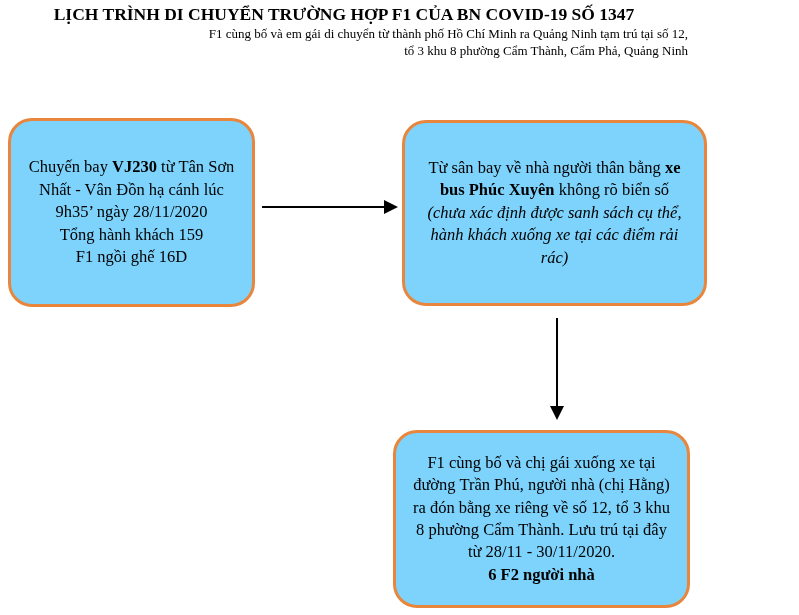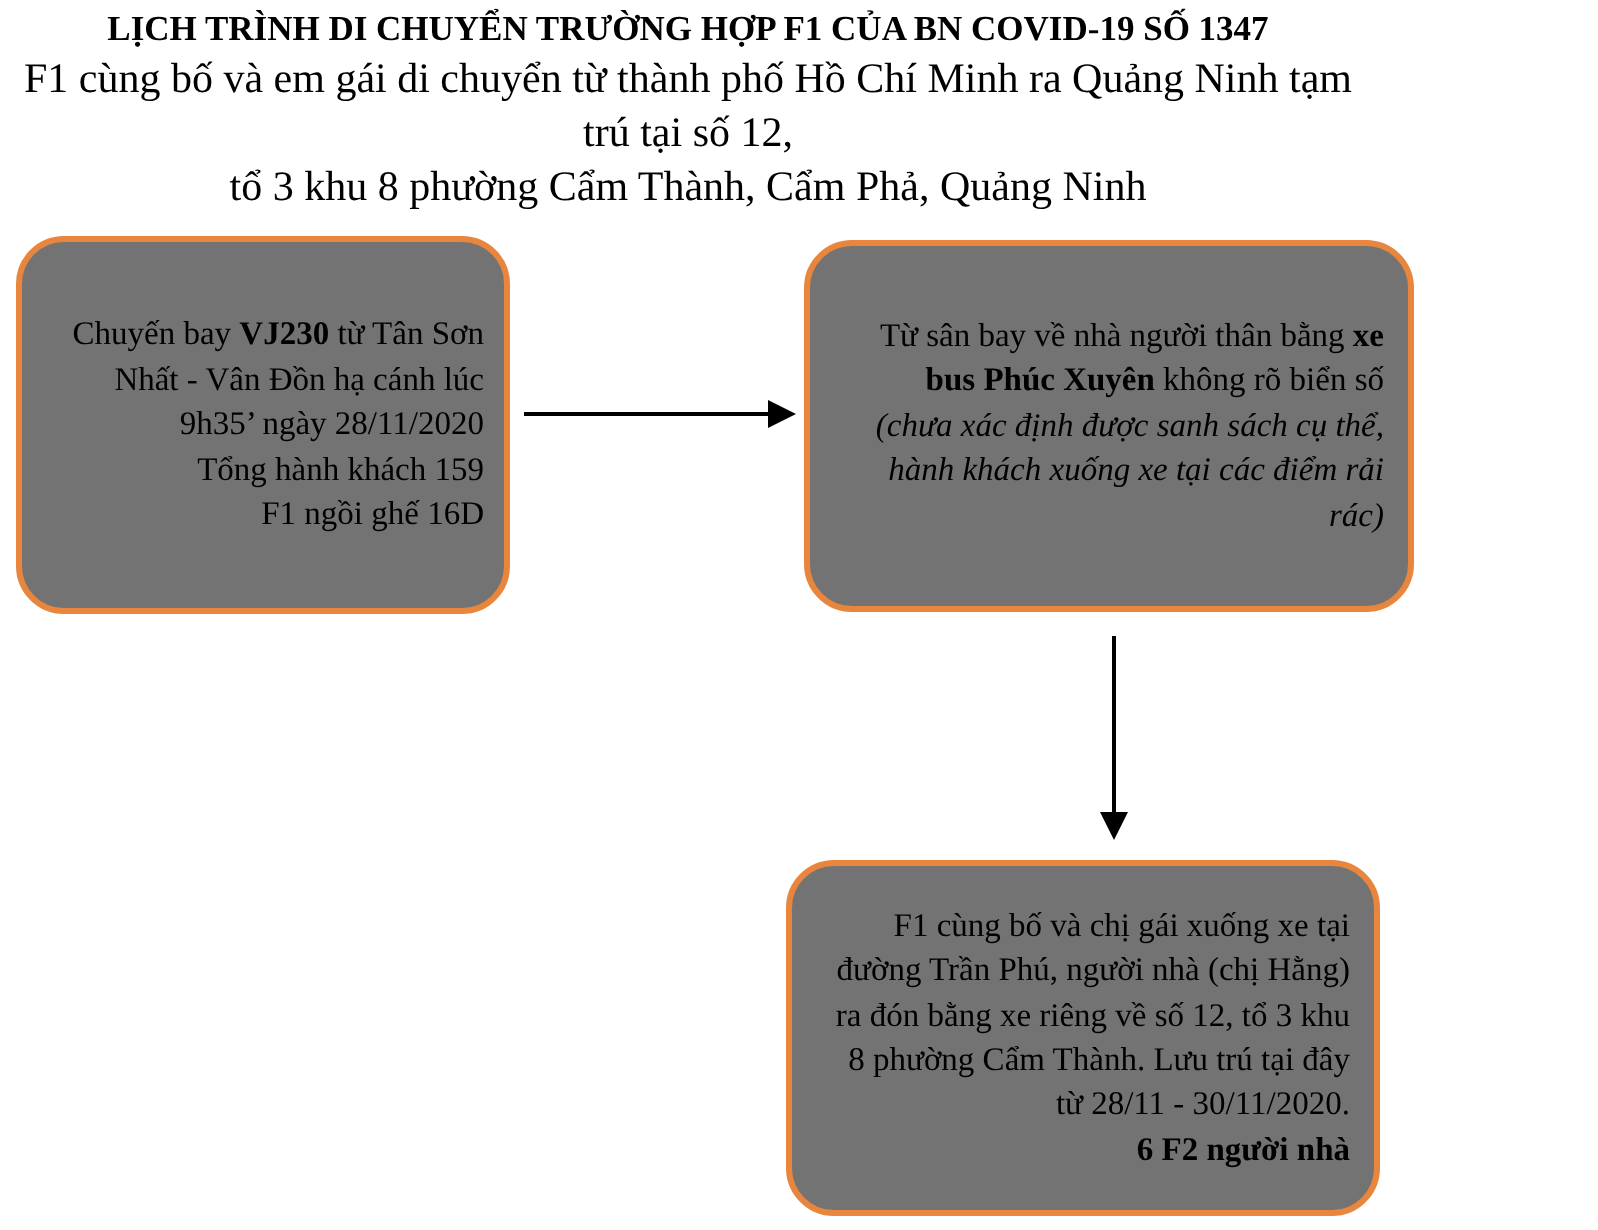--- a/index.html
+++ b/index.html
@@ -20,34 +20,35 @@
     left: 0;
     width: 688px;
     text-align: center;
   }
   .title {
     font-weight: bold;
     font-size: 17.5px;
     line-height: 1.25;
   }
   .subtitle-line {
-    font-size: 21px;
+    font-size: 13px;
     line-height: 1.3;
+    text-align: right;
   }
   .subtitle-line:first-of-type { margin-top: 3px; }
 
   .box {
     position: absolute;
     border: 3.5px solid var(--border-color, #E7863C);
     border-radius: 24px;
-    background: #737373;
+    background: #7dd3fc;
     display: flex;
     flex-direction: column;
     justify-content: center;
-    text-align: right;
+    text-align: center;
     font-size: 16.5px;
     line-height: 1.36;
   }
   .box p { margin: 0; }
   .b { font-weight: bold; }
   .i { font-style: italic; }
 
   .box-flight { left: 8px;   top: 118px; width: 247px; height: 189px; padding: 6px 10px; }
   .box-bus    { left: 402px; top: 120px; width: 305px; height: 186px; padding: 6px 12px; }
   .box-home   { left: 393px; top: 430px; width: 297px; height: 178px; padding: 6px 12px; }

